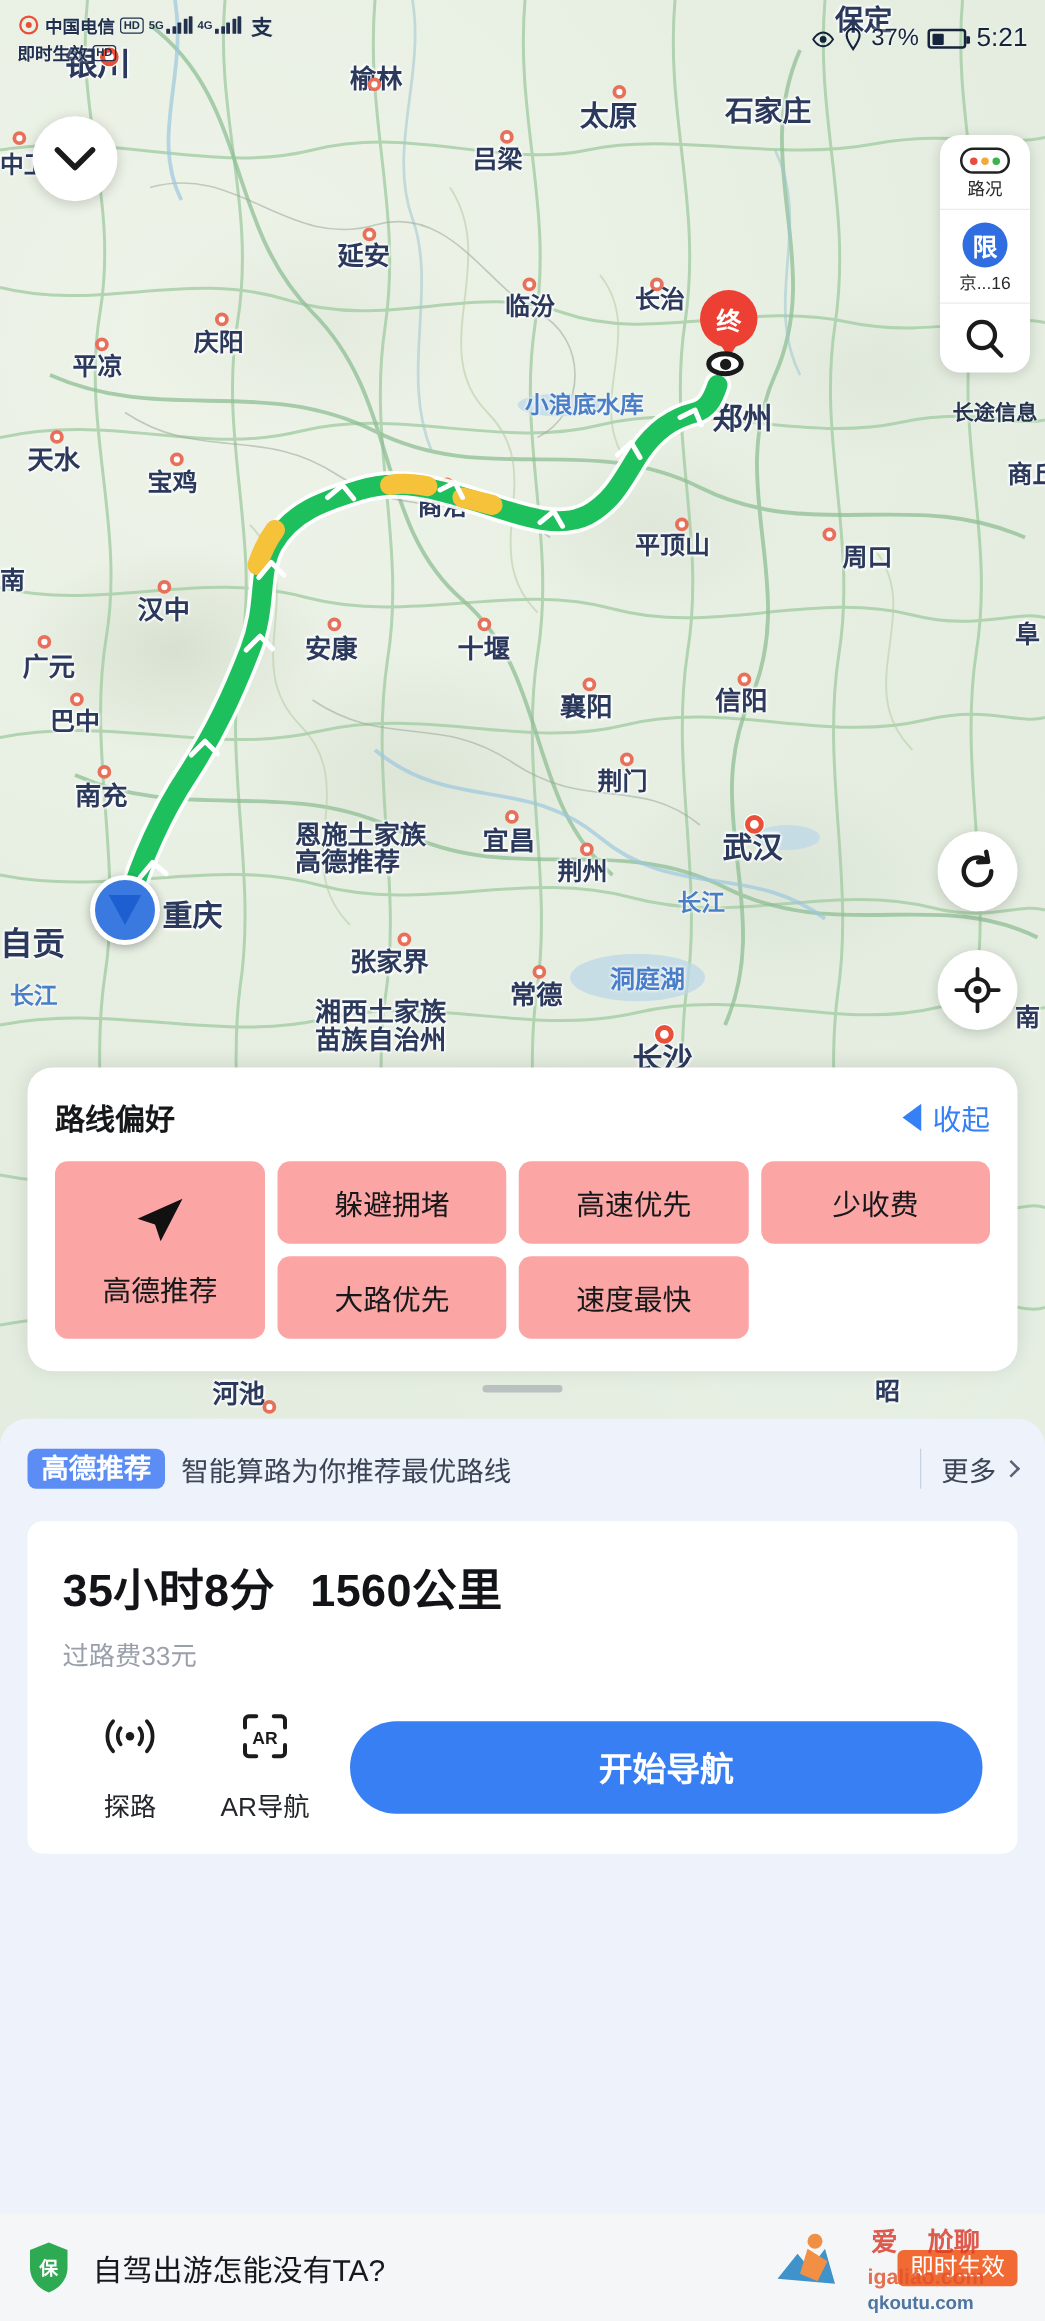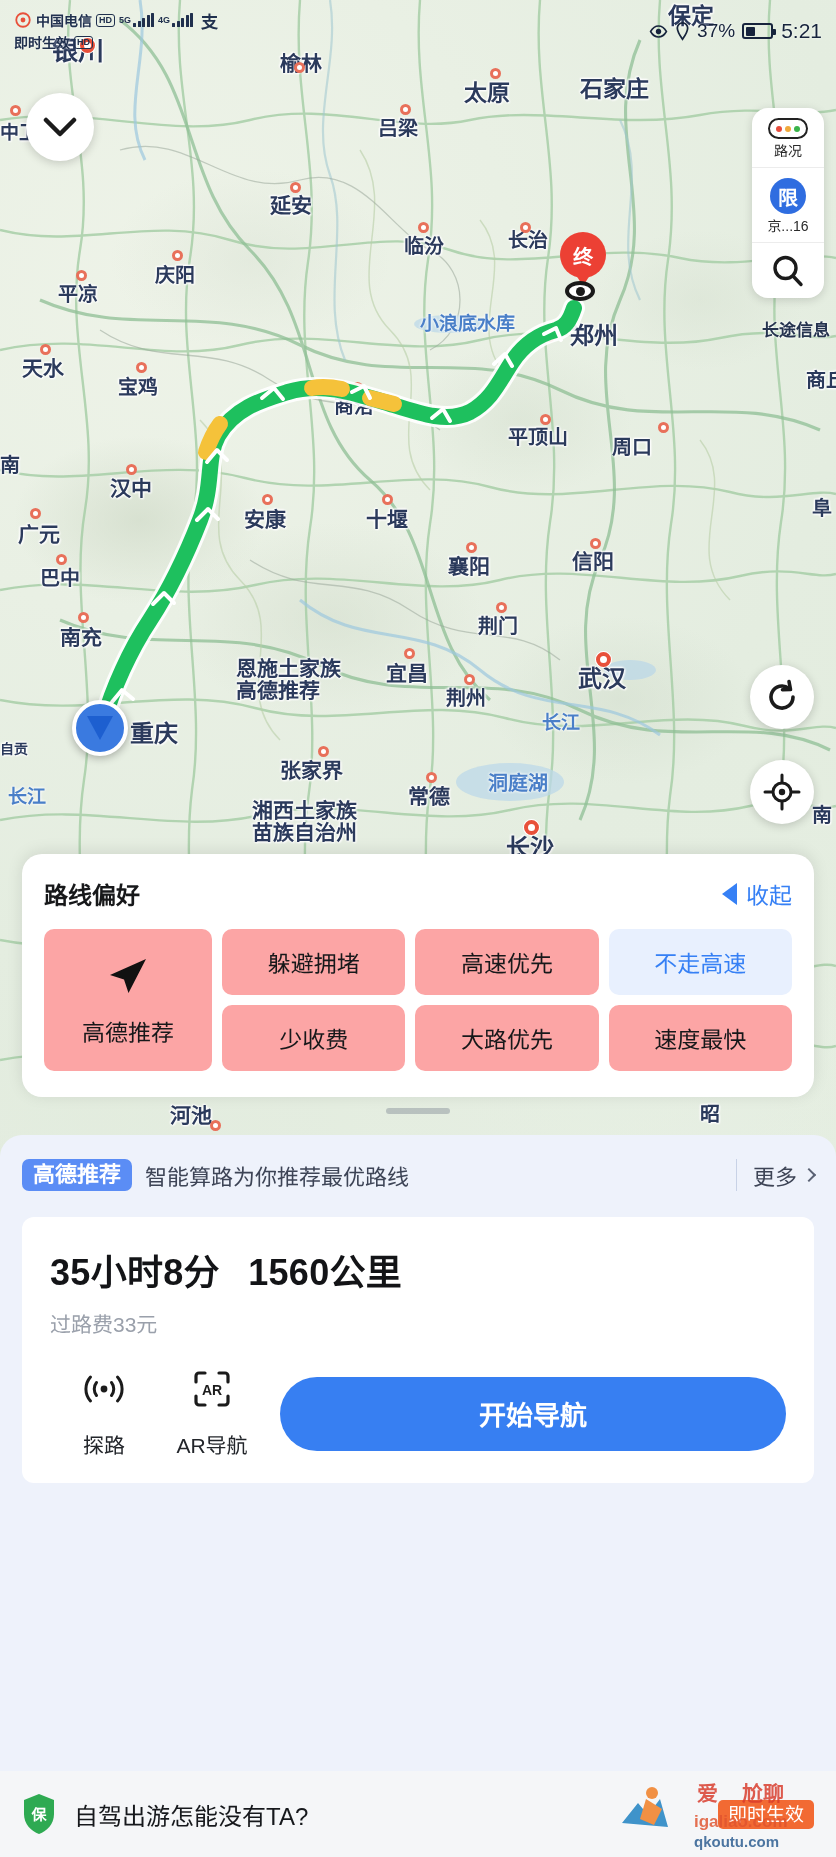--- a/index.html
+++ b/index.html
@@ -478,21 +478,21 @@
         <div class="city-label" style="left: 270px; top: 195px; font-size: 21px;">延安</div>
         <div class="city-label" style="left: 404px; top: 236px; font-size: 20px;">临汾</div>
         <div class="city-label" style="left: 508px; top: 230px; font-size: 20px;">长治</div>
         <div class="city-label" style="left: 155px; top: 265px; font-size: 20px;">庆阳</div>
         <div class="city-label" style="left: 58px; top: 284px; font-size: 20px;">平凉</div>
         <div class="city-label" style="left: 570px; top: 323px; font-size: 24px;">郑州</div>
         <div class="city-label" style="left: 22px; top: 358px; font-size: 21px;">天水</div>
         <div class="city-label" style="left: 118px; top: 377px; font-size: 20px;">宝鸡</div>
         <div class="city-label" style="left: 334px; top: 396px; font-size: 20px;">商洛</div>
         <div class="city-label" style="left: 508px; top: 427px; font-size: 20px;">平顶山</div>
-        <div class="city-label" style="left: 612px; top: 437px; font-size: 20px;">周口</div>
+        <div class="city-label" style="left: 674px; top: 437px; font-size: 20px;">周口</div>
         <div class="city-label" style="left: 110px; top: 478px; font-size: 21px;">汉中</div>
         <div class="city-label" style="left: 244px; top: 509px; font-size: 21px;">安康</div>
         <div class="city-label" style="left: 366px; top: 509px; font-size: 21px;">十堰</div>
         <div class="city-label" style="left: 18px; top: 524px; font-size: 21px;">广元</div>
         <div class="city-label" style="left: 448px; top: 556px; font-size: 21px;">襄阳</div>
         <div class="city-label" style="left: 572px; top: 551px; font-size: 21px;">信阳</div>
         <div class="city-label" style="left: 40px; top: 568px; font-size: 20px;">巴中</div>
         <div class="city-label" style="left: 60px; top: 627px; font-size: 21px;">南充</div>
         <div class="city-label" style="left: 478px; top: 616px; font-size: 20px;">荆门</div>
         <div class="city-label" style="left: 236px; top: 658px; font-size: 21px;">恩施土家族
@@ -500,21 +500,21 @@
         <div class="city-label" style="left: 386px; top: 663px; font-size: 21px;">宜昌</div>
         <div class="city-label" style="left: 578px; top: 666px; font-size: 24px;">武汉</div>
         <div class="city-label" style="left: 446px; top: 688px; font-size: 20px;">荆州</div>
         <div class="city-label" style="left: 130px; top: 721px; font-size: 24px;">重庆</div>
         <div class="city-label" style="left: 280px; top: 760px; font-size: 21px;">张家界</div>
         <div class="city-label" style="left: 408px; top: 786px; font-size: 21px;">常德</div>
         <div class="city-label" style="left: 252px; top: 800px; font-size: 21px;">湘西土家族
 苗族自治州</div>
         <div class="city-label" style="left: 506px; top: 835px; font-size: 24px;">长沙</div>
         <div class="city-label" style="left: 170px; top: 1105px; font-size: 21px;">河池</div>
-        <div class="city-label" style="left: 0px; top: 742px; font-size: 14px;">自贡</div>
+        <div class="city-label" style="left: 0px; top: 742px; font-size: 26px;">自贡</div>
         <div class="city-label" style="left: 0px; top: 455px; font-size: 20px;">南</div>
         <div class="city-label" style="left: 806px; top: 370px; font-size: 20px;">商丘</div>
         <div class="city-label" style="left: 812px; top: 498px; font-size: 20px;">阜</div>
         <div class="city-label" style="left: 812px; top: 805px; font-size: 20px;">南</div>
         <div class="city-label" style="left: 700px; top: 1104px; font-size: 20px;">昭</div>
       </div>
     <div>
         <div class="city-dot major" style="left: 80px; top: 38px;"></div>
         <div class="city-dot" style="left: 294px; top: 62px;"></div>
         <div class="city-dot" style="left: 490px; top: 68px;"></div>
@@ -700,21 +700,20 @@
 
     <div class="pref-grid">
       <div class="chip chip-featured">
         <svg class="chip-icon" viewBox="0 0 48 48">
           <path d="M42 7L6 23l14 4.5L42 7zM20 27.5L24.5 41 42 7 20 27.5z" fill="#111"></path>
         </svg>
         <span class="chip-text">高德推荐</span>
       </div>
       <div class="chip">躲避拥堵</div>
       <div class="chip">高速优先</div>
-      <div class="chip selected">不走高速</div>
       <div class="chip">少收费</div>
       <div class="chip">大路优先</div>
       <div class="chip">速度最快</div>
     </div>
   </div>
 
   <div class="grabber"></div>
 
   <div class="bottom-sheet">
 

